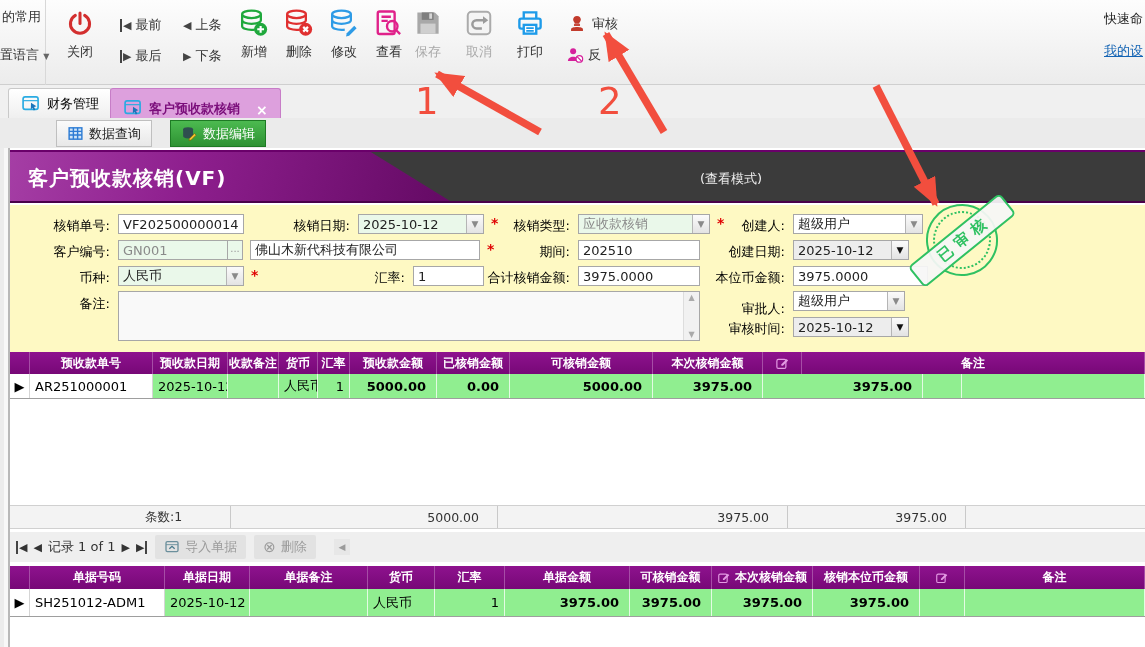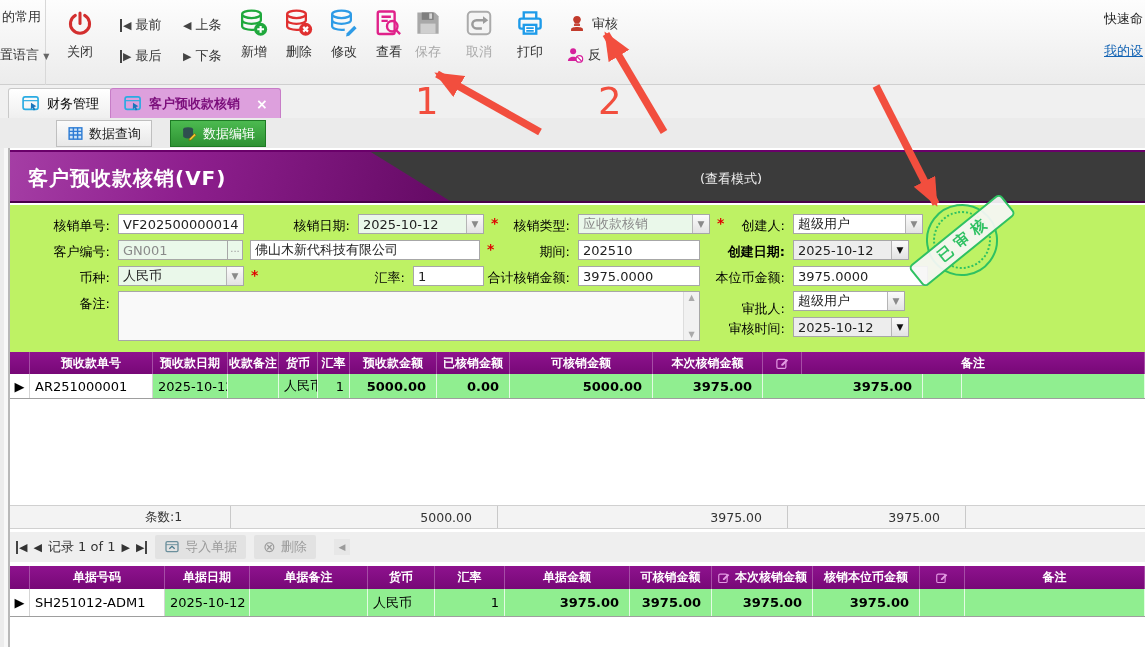--- a/index.html
+++ b/index.html
@@ -41,21 +41,21 @@
   
   .banner { position:absolute; left:10px; top:150px; width:1135px; height:53px; background:#3B3B3B;
     border-top:2px solid #6A006A; border-bottom:2px solid #4A004A; }
   .banner-purple { position:absolute; left:0; top:0; width:440px; height:100%;
     background:linear-gradient(105deg,#A53EA5 0%,#8E1F8E 40%,#640A64 100%);
     clip-path:polygon(0 0,82% 0,100% 100%,0 100%); }
   .banner-title { position:absolute; left:18px; top:13px; color:#FFF; font-size:20px; font-weight:bold; letter-spacing:1px; }
   .banner-mode { position:absolute; left:690px; top:18px; color:#EFEFEF; font-size:13px; }
 
   
-  .formarea { position:absolute; left:10px; top:205px; width:1135px; height:147px; background:#bef264; }
+  .formarea { position:absolute; left:10px; top:205px; width:1135px; height:147px; background:#fef9c3; }
   .flabel { position:absolute; text-align:right; color:#000; font-size:13px; white-space:nowrap; }
   .fld { position:absolute; height:20px; border:1px solid #A7A7A7; background:#FFF; font-size:13px;
     color:#222; padding:1px 4px; display:flex; align-items:center; overflow:hidden; white-space:nowrap; }
   .fld.green { background:#EAF8EA; }
   .fld.gray { background:#EDEDED; }
   .fld.graytext { color:#8A8A8A; }
   .combo-arrow { position:absolute; right:0; top:0; bottom:0; width:17px; background:linear-gradient(#FBFBFB,#E3E3E3);
     border-left:1px solid #B5B5B5; display:flex; align-items:center; justify-content:center;
     color:#8A8A8A; font-size:9px; cursor:pointer; }
   .combo-arrow.dark { color:#111; font-weight:bold; }
@@ -93,21 +93,21 @@
   .g1c0{width:20px} .g1c1{width:123px} .g1c2{width:75px} .g1c3{width:51px} .g1c4{width:39px} .g1c5{width:32px}
   .g1c6{width:87px} .g1c7{width:73px} .g1c8{width:143px} .g1c9{width:110px} .g1c10{width:160px} .g1c11{width:39px}
   .g1c12{flex:1}
   
   .g2c0{width:20px} .g2c1{width:135px} .g2c2{width:85px} .g2c3{width:118px} .g2c4{width:67px} .g2c5{width:70px}
   .g2c6{width:125px} .g2c7{width:82px} .g2c8{width:101px} .g2c9{width:107px} .g2c10{width:45px} .g2c11{flex:1}
 
   
   .totals { position:absolute; left:10px; top:505px; width:1135px; height:24px; background:#F3F3F3;
     border-top:1px solid #D0D0D0; border-bottom:1px solid #D0D0D0; display:flex; font-size:12.5px; color:#333; }
-  .tcell { border-right:1px solid #C9C9C9; display:flex; align-items:center; justify-content:flex-end; padding-right:25px; }
+  .tcell { border-right:1px solid #C9C9C9; display:flex; align-items:center; justify-content:flex-end; padding-right:18px; }
 
   
   .navbar { position:absolute; left:10px; top:532px; width:1135px; height:30px; background:#EFEFEF; display:flex; align-items:center; }
   .nav-item { margin-left:6px; color:#333; cursor:pointer; }
   .nav-btn { margin-left:8px; background:#E2E2E2; color:#9B9B9B; padding:3px 9px; border-radius:2px;
     display:flex; align-items:center; gap:5px; cursor:default; }
   .mini-scroll { margin-left:18px; width:16px; height:16px; background:#E7E7E7; color:#9B9B9B;
     font-size:9px; text-align:center; line-height:16px; }
 
   
@@ -260,21 +260,21 @@
   <div class="mtab" style="left:8px;">
     <span class="icon">
       <svg width="20" height="20" viewBox="0 0 24 24" fill="none" stroke="#29ABE2" stroke-width="2">
         <rect x="2.5" y="3.5" width="18" height="15" rx="2.5"></rect>
           <path d="M2.5 8h18" stroke-width="1.4"></path>
         <path d="M12 10.5l6.5 4.2-2.8.9 1.5 3.2-1.9.9-1.5-3.2-2 2z" fill="#1B75BB" stroke="none"></path>
         </svg>
     </span>
     <span class="mtab-lbl">财务管理</span>
   </div>
-  <div class="mtab active" style="left:110px;">
+  <div class="mtab active" style="left:110px;align-items:flex-end;">
     <span class="icon">
       <svg width="20" height="20" viewBox="0 0 24 24" fill="none" stroke="#29ABE2" stroke-width="2">
         <rect x="2.5" y="3.5" width="18" height="15" rx="2.5"></rect>
           <path d="M2.5 8h18" stroke-width="1.4"></path>
         <path d="M12 10.5l6.5 4.2-2.8.9 1.5 3.2-1.9.9-1.5-3.2-2 2z" fill="#1B75BB" stroke="none"></path>
         </svg>
     </span>
     <span class="mtab-lbl">客户预收款核销</span>
     <span class="mtab-close">×</span>
   </div>
@@ -330,21 +330,21 @@
     <span class="combo-arrow">▼</span>
     </div>
 
   <div class="flabel" style="left:10px;top:38px;width:90px;">客户编号:</div>
   <div class="fld green graytext" style="left:108px;top:35px;width:110px;">GN001</div>
   <div class="ellipsisbtn" style="left:218px;top:35px;">...</div>
   <div class="fld" style="left:240px;top:35px;width:230px;">佛山木新代科技有限公司</div>
   <div class="req" style="left:477px;top:36px;">*</div>
   <div class="flabel" style="left:470px;top:38px;width:90px;">期间:</div>
   <div class="fld" style="left:568px;top:35px;width:122px;">202510</div>
-  <div class="flabel" style="left:685px;top:38px;width:90px;font-weight:bold;">创建日期:</div>
+  <div class="flabel" style="left:685px;top:38px;width:90px;">创建日期:</div>
   <div class="fld gray" style="left:783px;top:35px;width:116px;">
     <span>2025-10-12</span>
     <span class="combo-arrow dark">▼</span>
     </div>
 
   <div class="flabel" style="left:10px;top:64px;width:90px;">币种:</div>
   <div class="fld green" style="left:108px;top:61px;width:126px;">
     <span>人民币</span>
     <span class="combo-arrow">▼</span>
     </div>

